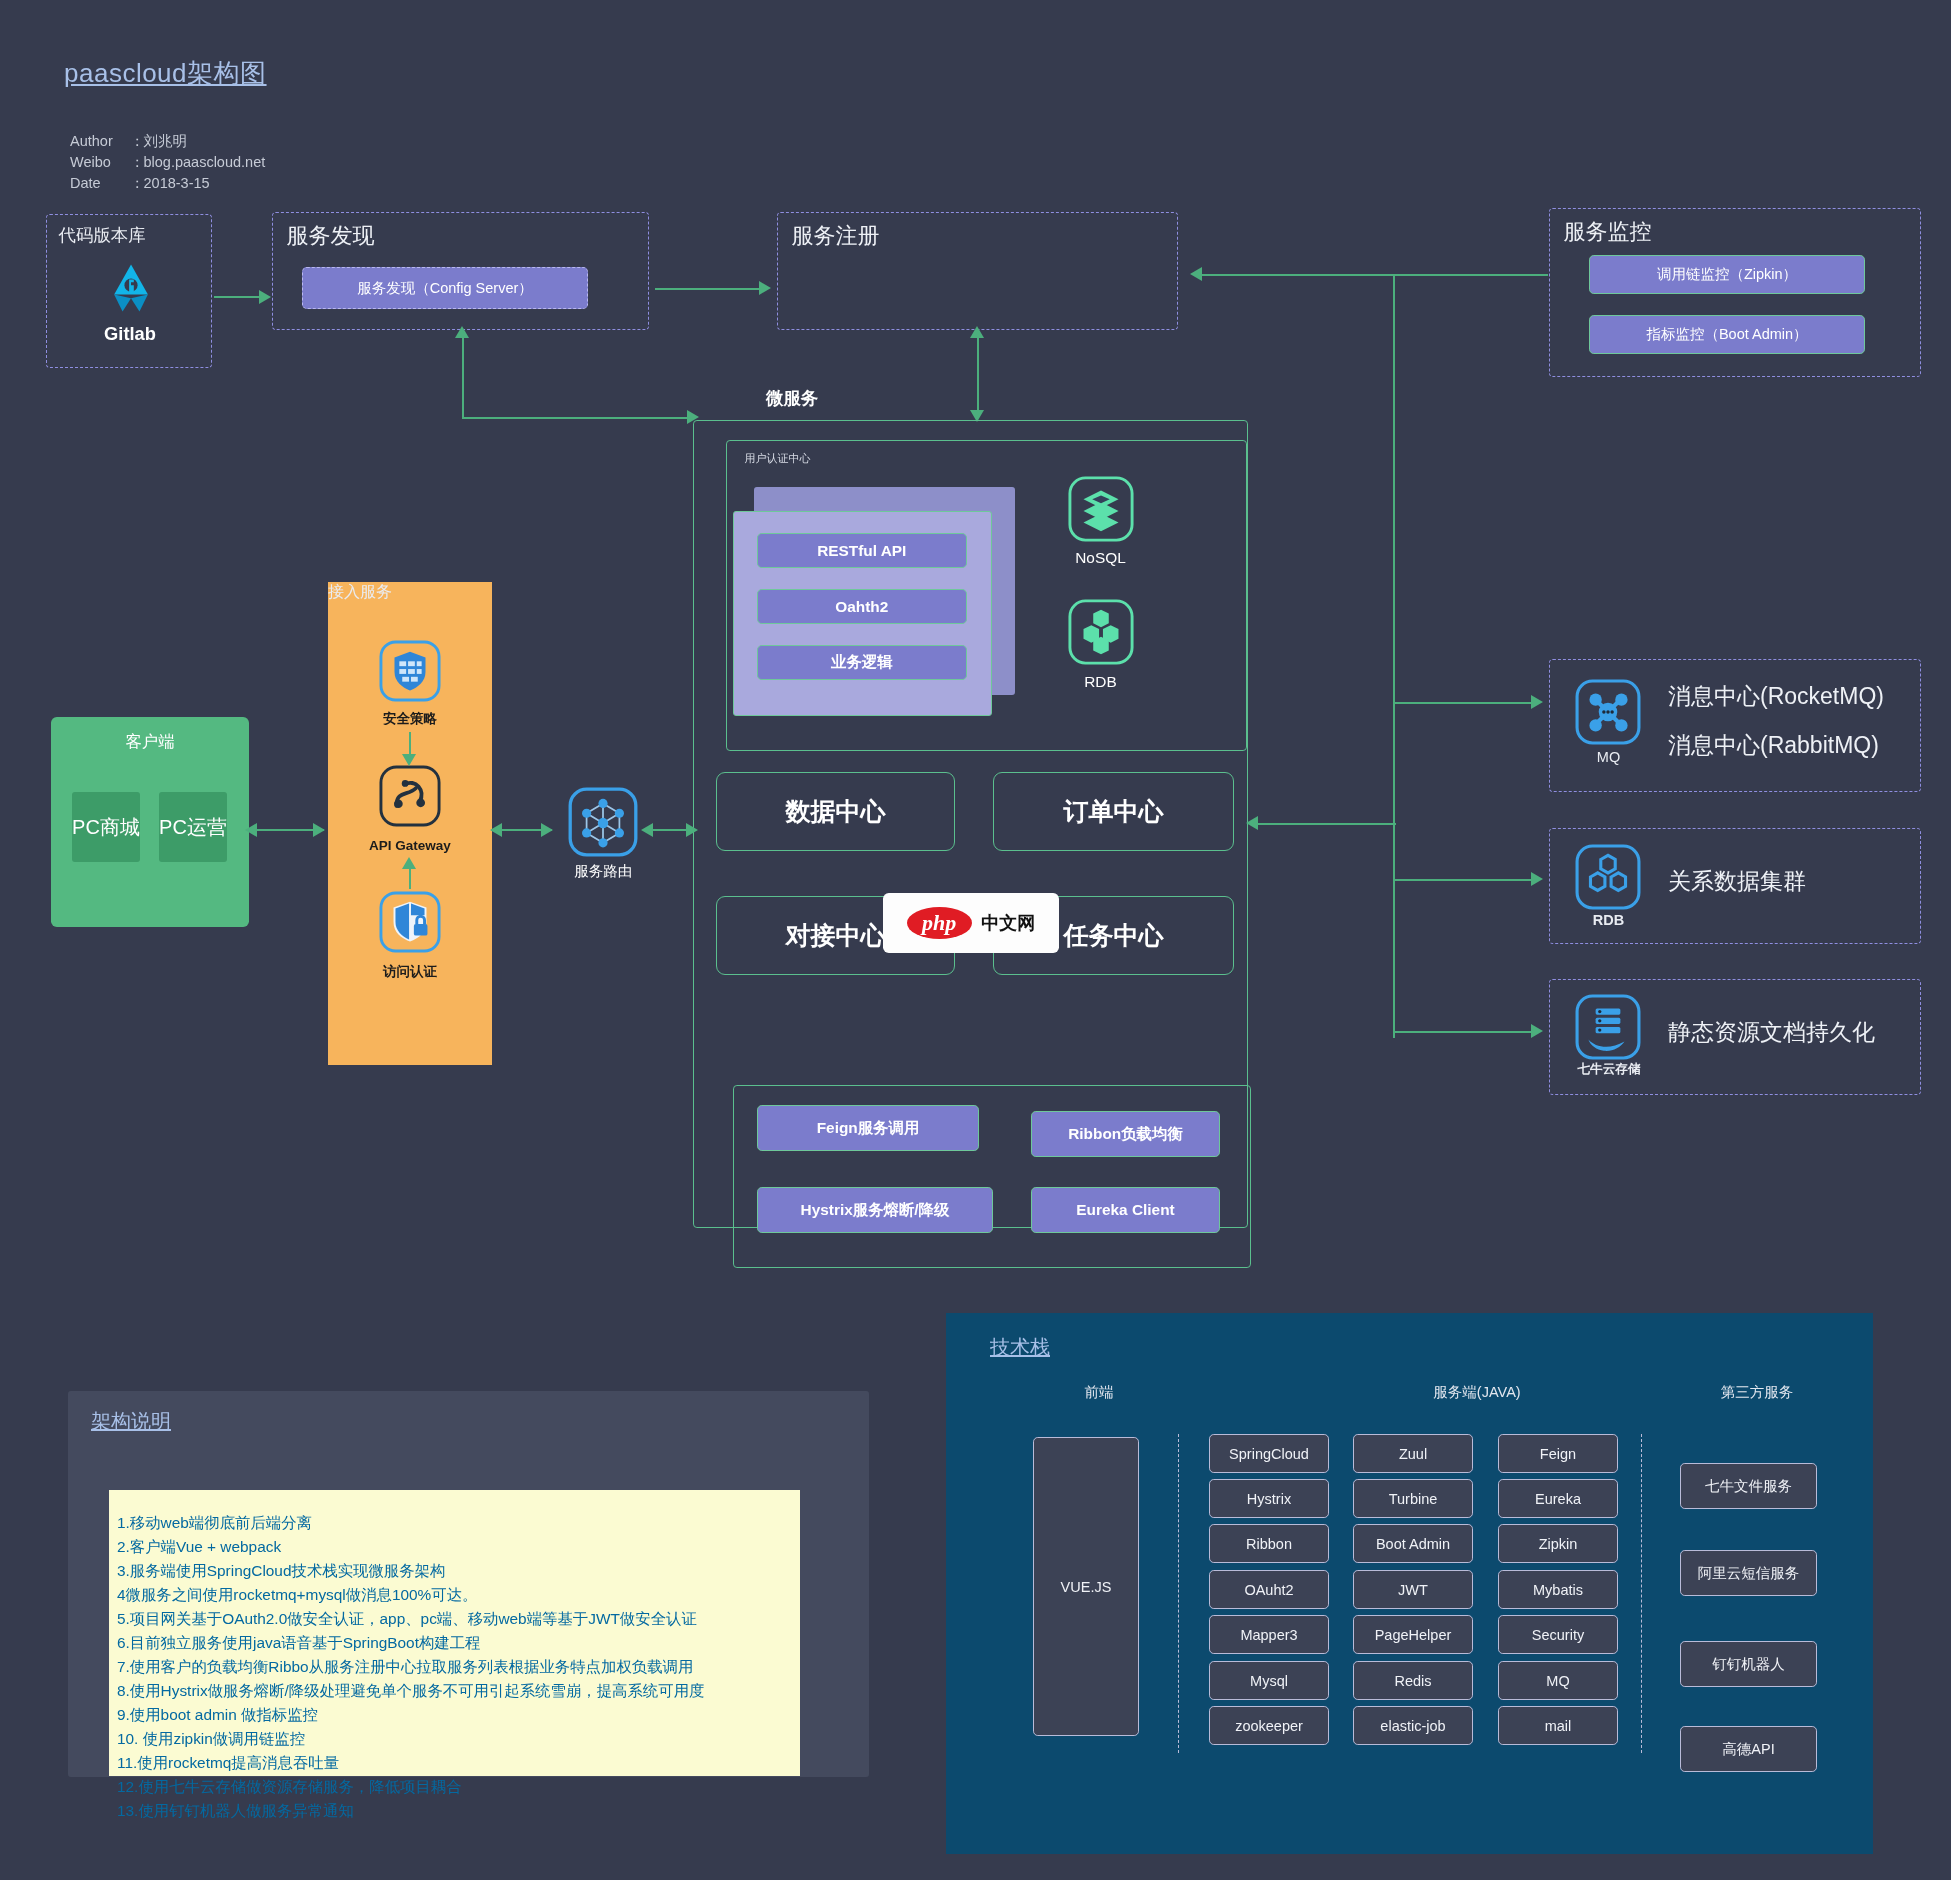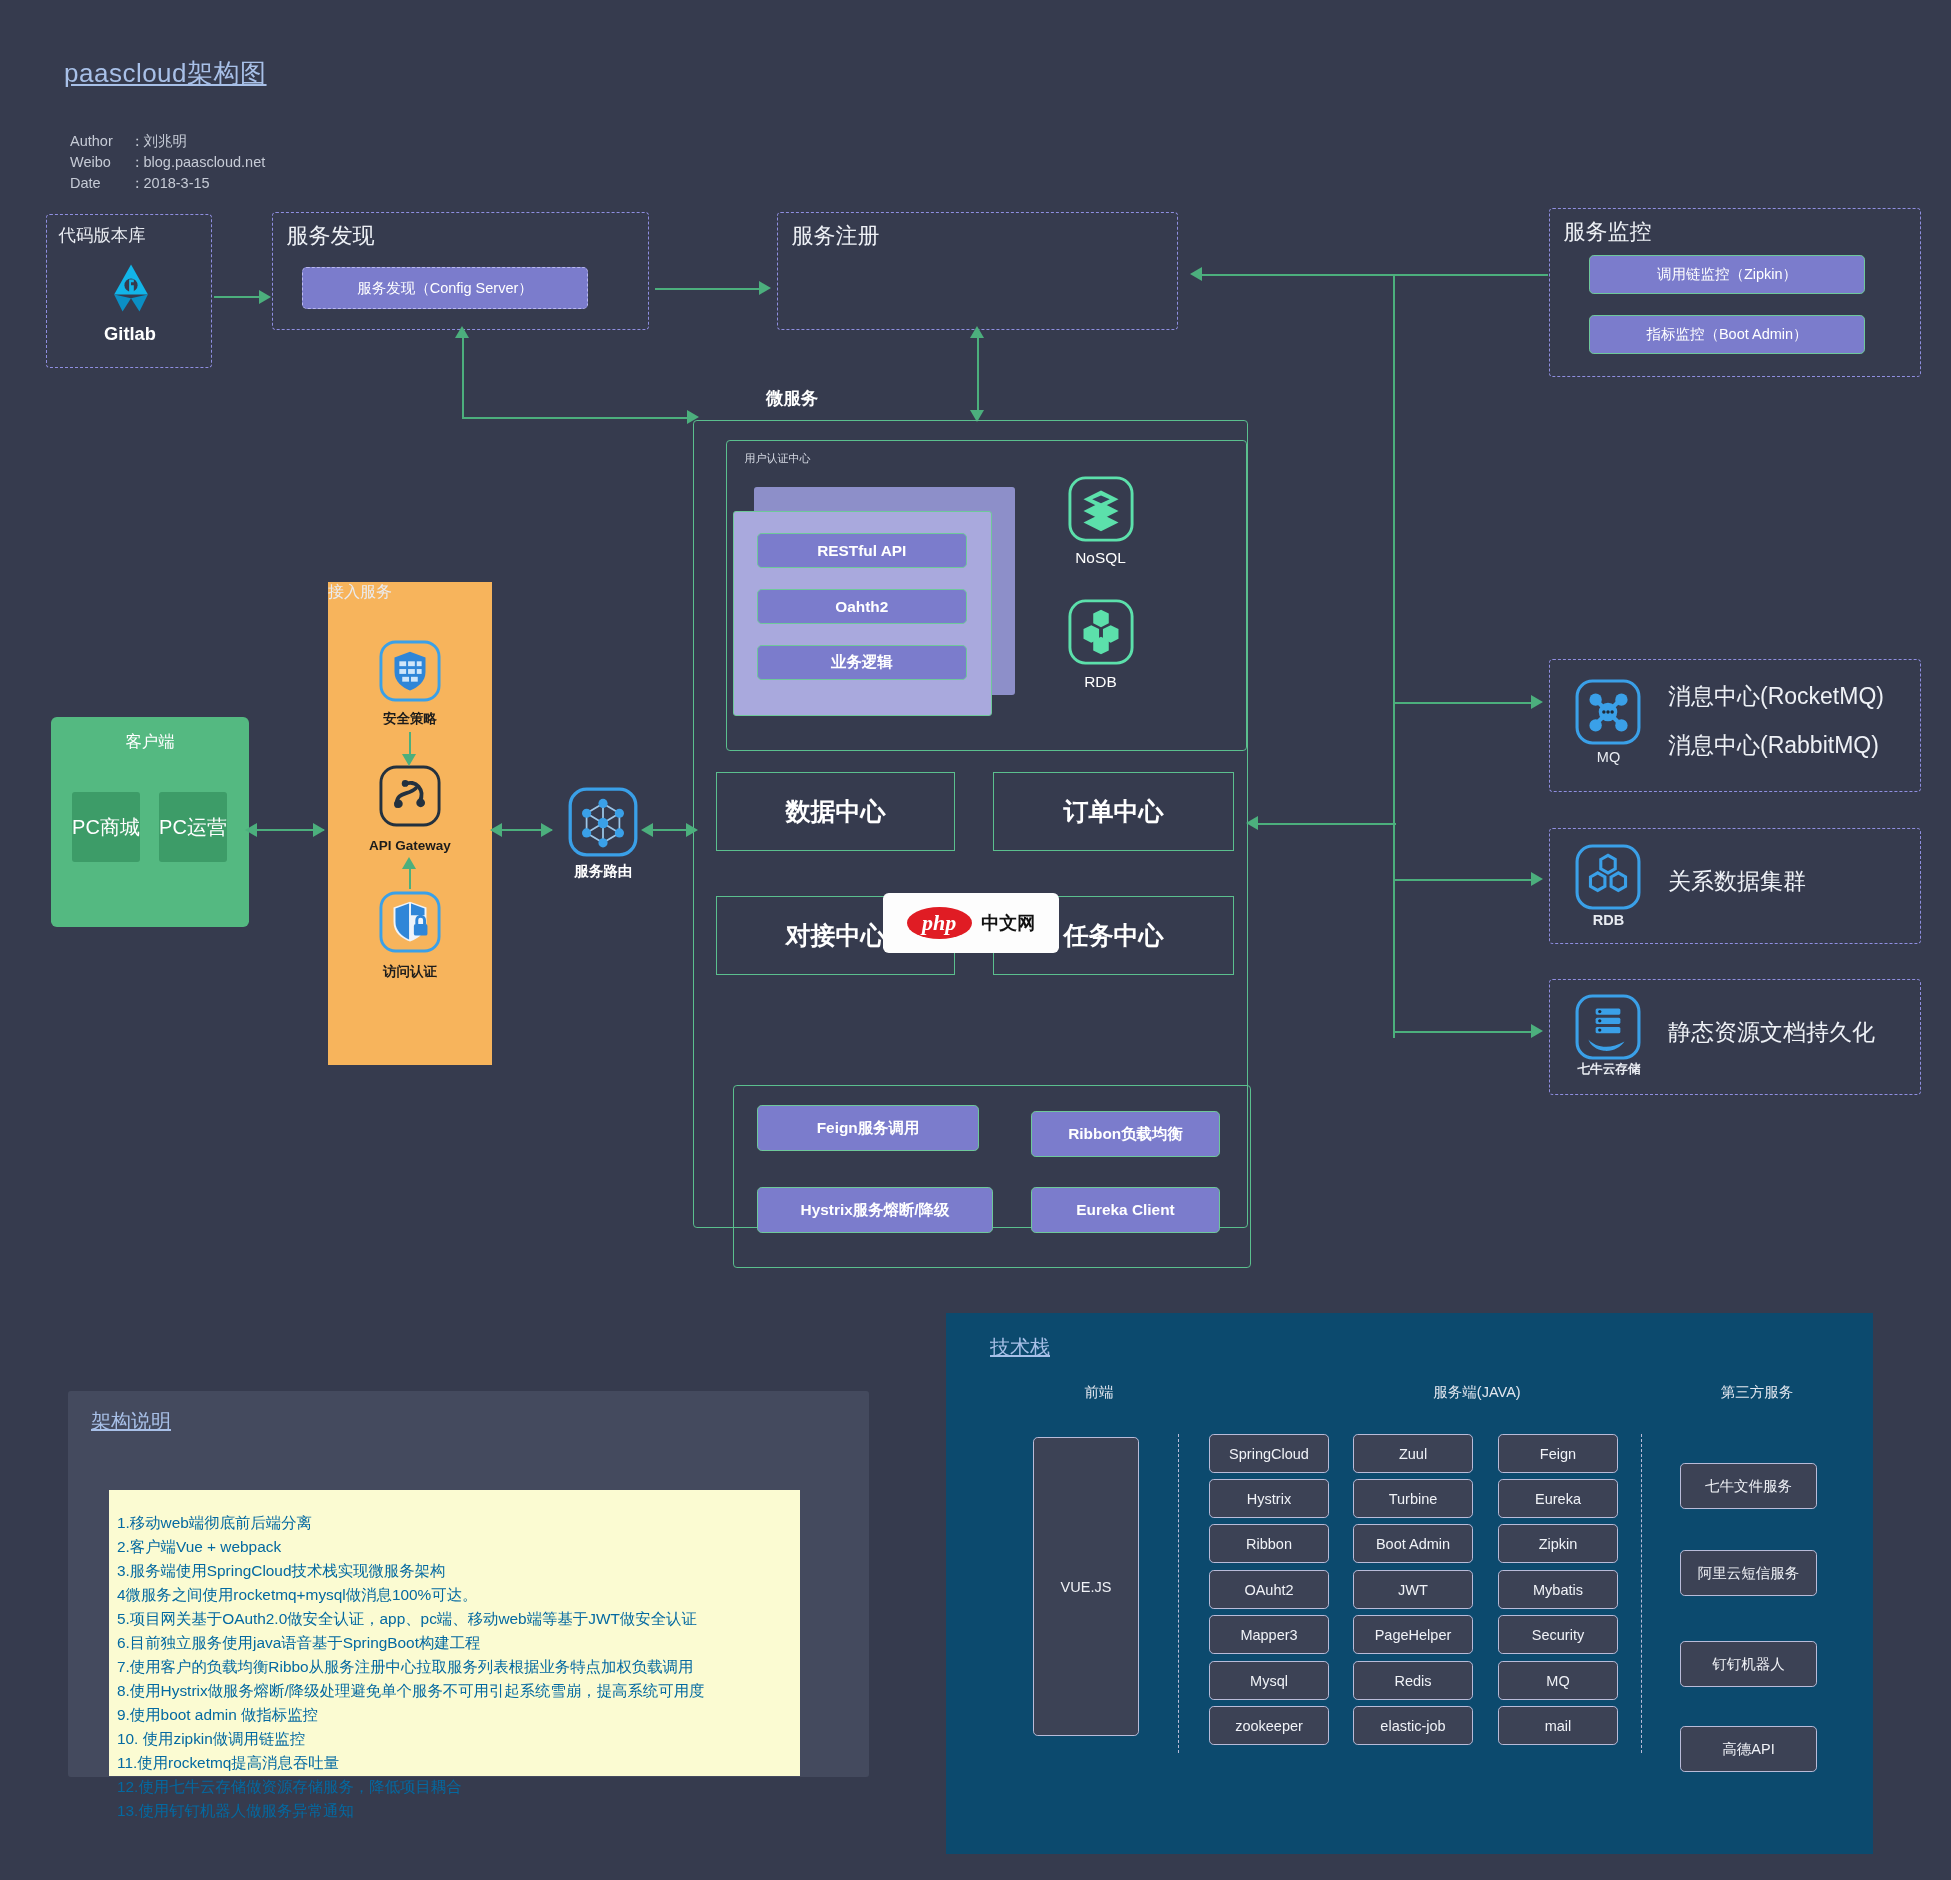--- a/index.html
+++ b/index.html
@@ -45,23 +45,23 @@
   #client-box{background:#54b981;border-radius:5.8px;}
   #client-box .hd{text-align:center;font-size:16.4px;color:#ffffff;padding-top:13.5px;}
   .client-tile{background:#3d9c68;border-radius:2.9px;display:flex;align-items:center;justify-content:center;font-size:20px;color:#fff;}
 
   
   #access-col{background:#f7b45c;}
   .icon-cap{font-size:13.5px;font-weight:bold;color:#1c1c1c;text-align:center;}
 
   .ms-label{font-weight:bold;font-size:17.4px;color:#fff;}
   .sub-label{font-size:11px;color:#d8dce6;}
-  .node-cap{font-size:14.5px;font-weight:bold;color:#ffffff;text-align:center;}
-
-  .centerbox{border:1.5px solid #5bbf8e;border-radius:0;display:flex;align-items:center;justify-content:center;font-size:25px;font-weight:bold;color:#fff;}
+  .node-cap{font-size:14.5px;font-weight:normal;color:#ffffff;text-align:center;}
+
+  .centerbox{border:1.5px solid #5bbf8e;border-radius:9px;display:flex;align-items:center;justify-content:center;font-size:25px;font-weight:bold;color:#fff;}
 
   .rt-label{font-size:23px;color:#eef1f6;}
 
   
   #note-card{background:#444a5e;border-radius:2.9px;}
   #note-title{color:#a8c0e8;font-size:20px;text-decoration:underline;}
   #note-body{background:#fbfbd2;color:#0369a1;font-size:15.4px;line-height:24px;padding:21px 8px;box-sizing:border-box;margin-top:26px;}
 
   
   #tech-card{background:#0c4a6e;}

